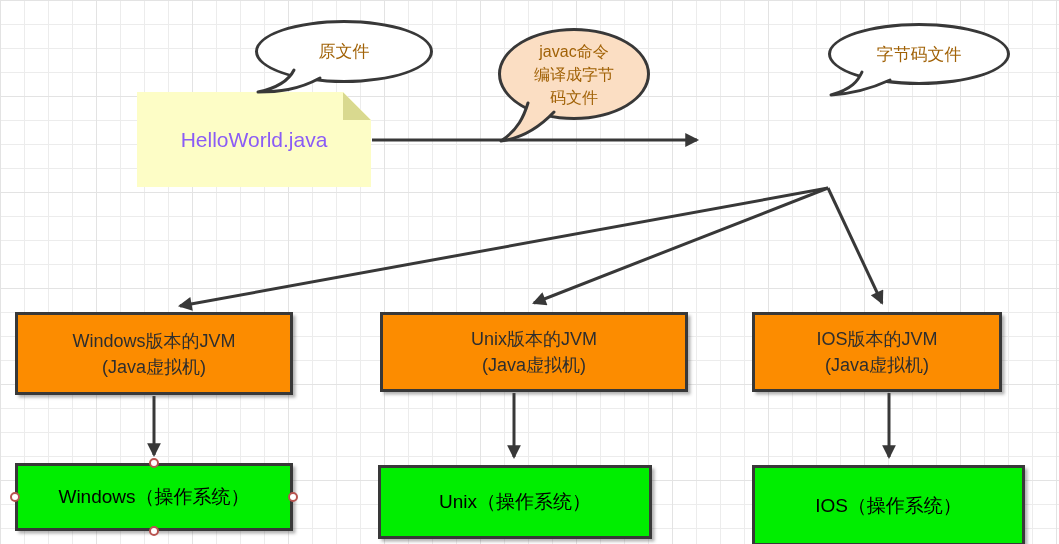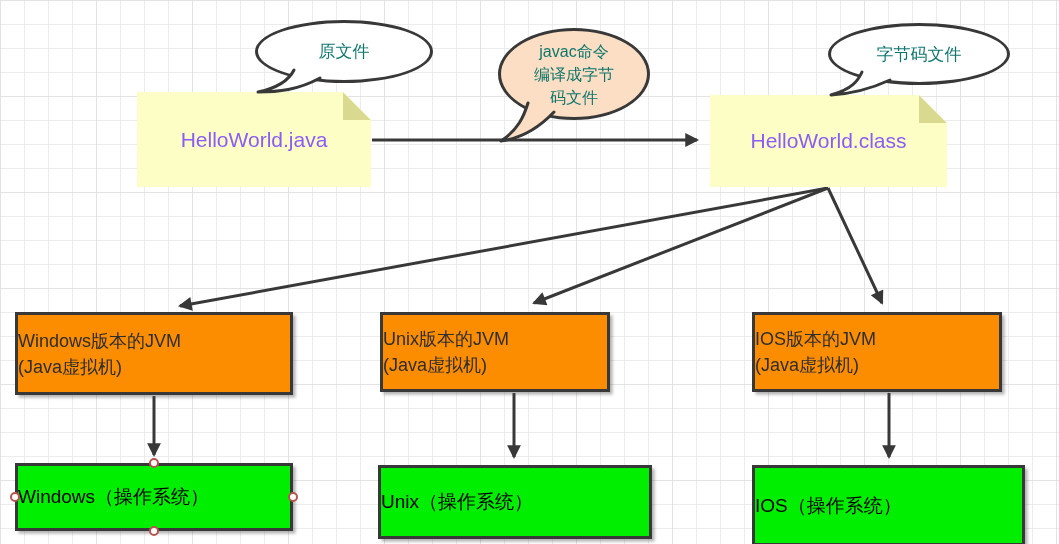--- a/index.html
+++ b/index.html
@@ -25,26 +25,26 @@
     font-size:21px;color:#8b5cf6;
     clip-path:polygon(0 0,calc(100% - 28px) 0,100% 28px,100% 100%,0 100%);
   }
   .fold{
     position:absolute;top:0;right:0;width:28px;height:28px;background:#d9d98f;
     clip-path:polygon(0 0,100% 100%,0 100%);
   }
   .bubble{
     position:absolute;z-index:3;background:#fff;border:3px solid #383838;border-radius:50%;
     display:flex;flex-direction:column;align-items:center;justify-content:center;
-    font-size:17px;color:#0f766e;box-sizing:border-box;
+    font-size:17px;color:#a16207;box-sizing:border-box;
   }
   .bubble.peach{background:#fbdec3;font-size:16px;line-height:23px;}
   .rectbox{
     position:absolute;z-index:2;border:3px solid #383838;box-sizing:border-box;
-    display:flex;flex-direction:column;align-items:flex-start;justify-content:center;
+    display:flex;flex-direction:column;align-items:center;justify-content:center;
     text-align:center;box-shadow:2.5px 2.5px 3px rgba(80,80,80,.45);
   }
   .jvm{background:#fc8c00;font-size:18px;line-height:26px;color:#2e2e2e;}
   .os{background:#00ee00;font-size:19px;color:#000000;}
   .handle{
     position:absolute;z-index:6;width:10px;height:10px;border-radius:50%;
     background:#fff;border:2px solid #b85450;box-sizing:border-box;
     transform:translate(-50%,-50%);
   }
 </style>
@@ -79,30 +79,26 @@
     </g>
     <g>
       <line x1="889" y1="393" x2="889" y2="457" marker-end="url(#ah)"></line>
     </g>
   </svg>
 
   <div class="note" style="left:137px;top:92px;width:234px;height:95px;">
     <div class="fold"></div>
     <span>HelloWorld.java</span>
   </div>
-  <div class="note" style="left:710px;top:95px;width:237px;height:92px;">
-    <div class="fold"></div>
-    <span>HelloWorld.class</span>
-  </div>
 
   <div class="rectbox jvm" style="left:15px;top:312px;width:278px;height:83px;">
     <span>Windows版本的JVM</span>
     <span>(Java虚拟机)</span>
   </div>
-  <div class="rectbox jvm" style="left:380px;top:312px;width:230px;height:80px;">
+  <div class="rectbox jvm" style="left:380px;top:312px;width:308px;height:80px;">
     <span>Unix版本的JVM</span>
     <span>(Java虚拟机)</span>
   </div>
   <div class="rectbox jvm" style="left:752px;top:312px;width:250px;height:80px;">
     <span>IOS版本的JVM</span>
     <span>(Java虚拟机)</span>
   </div>
 
   <div class="rectbox os" style="left:15px;top:463px;width:278px;height:68px;">
     <span>Windows（操作系统）</span>

